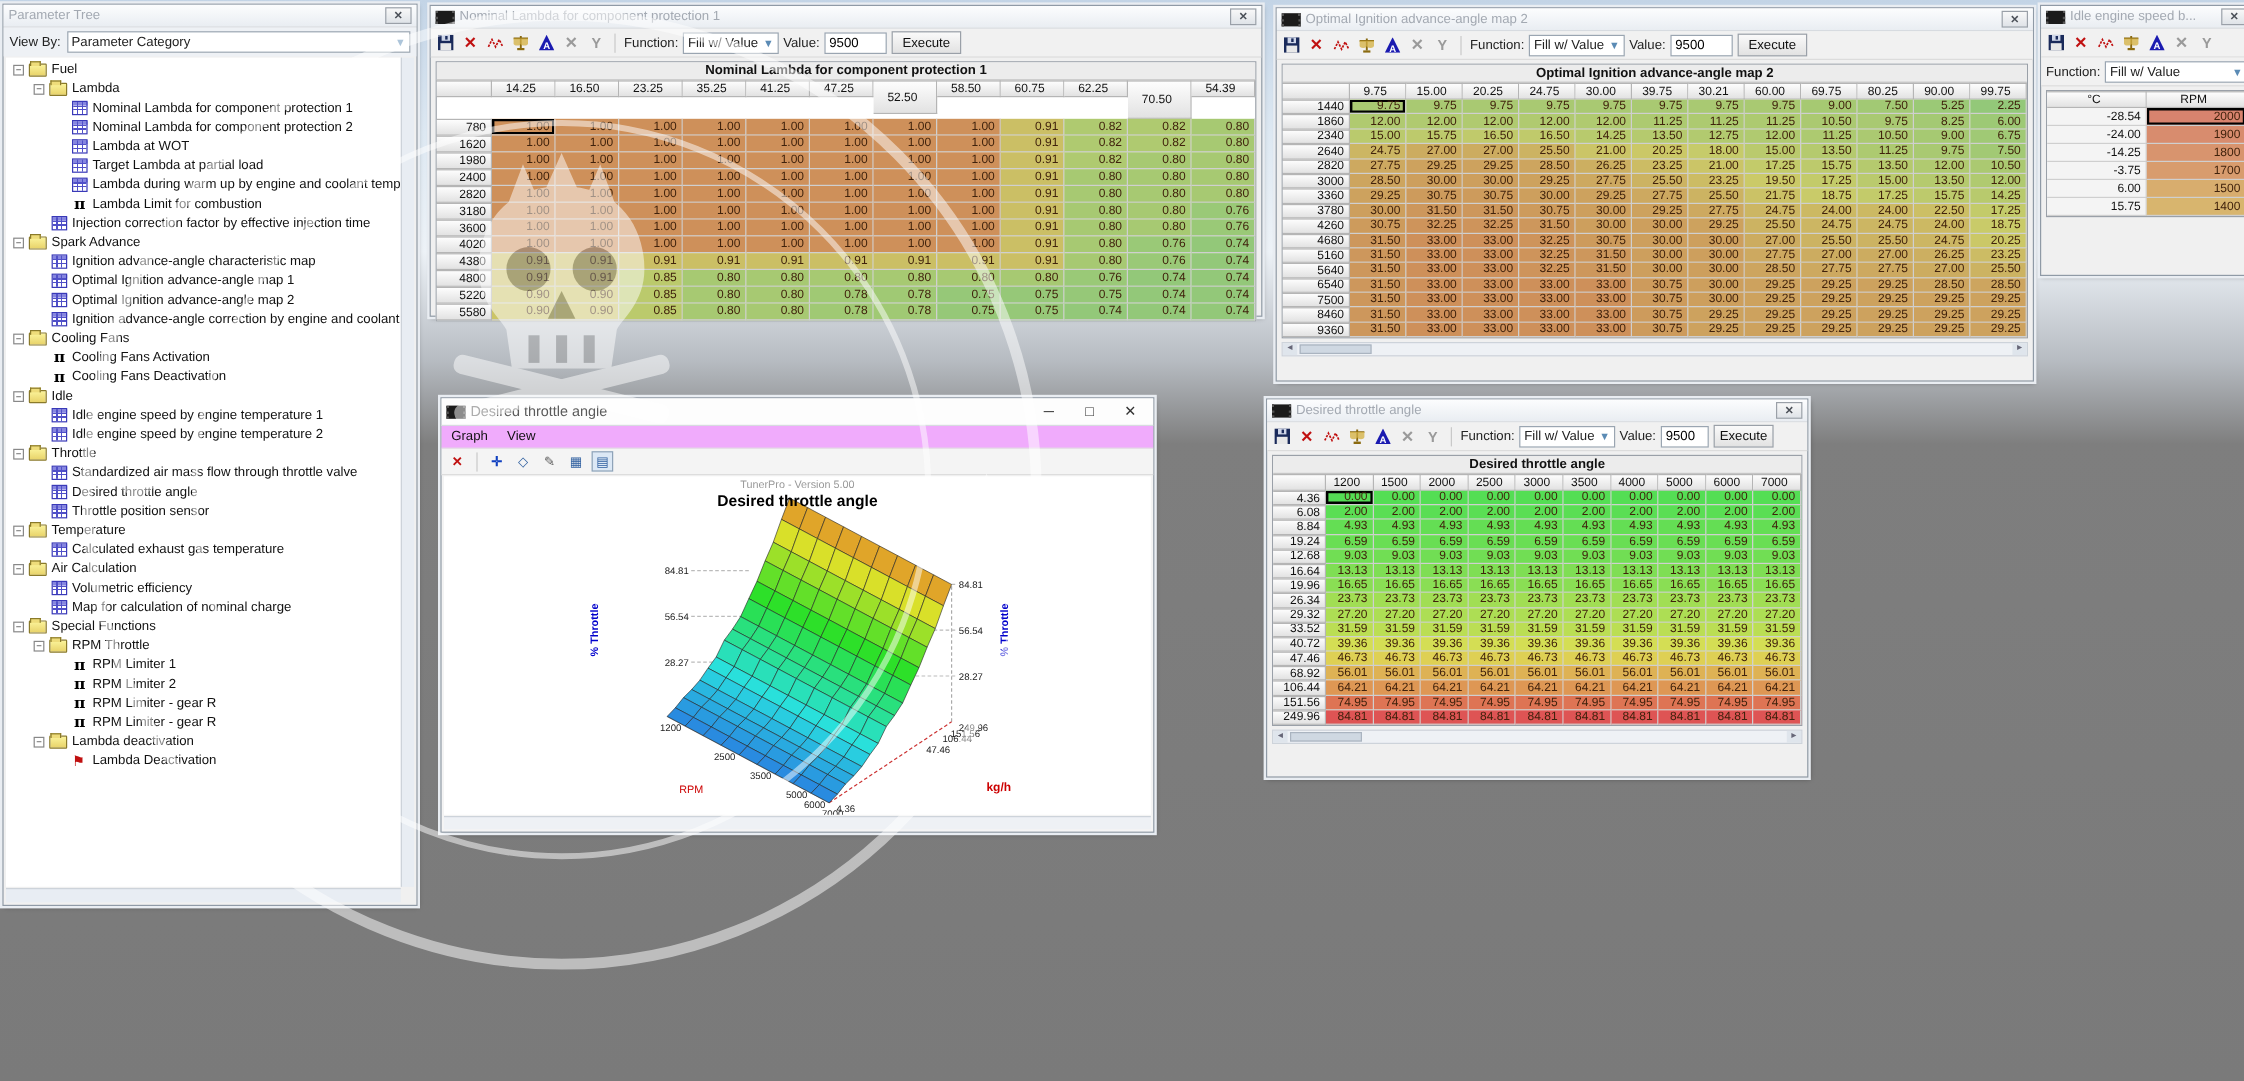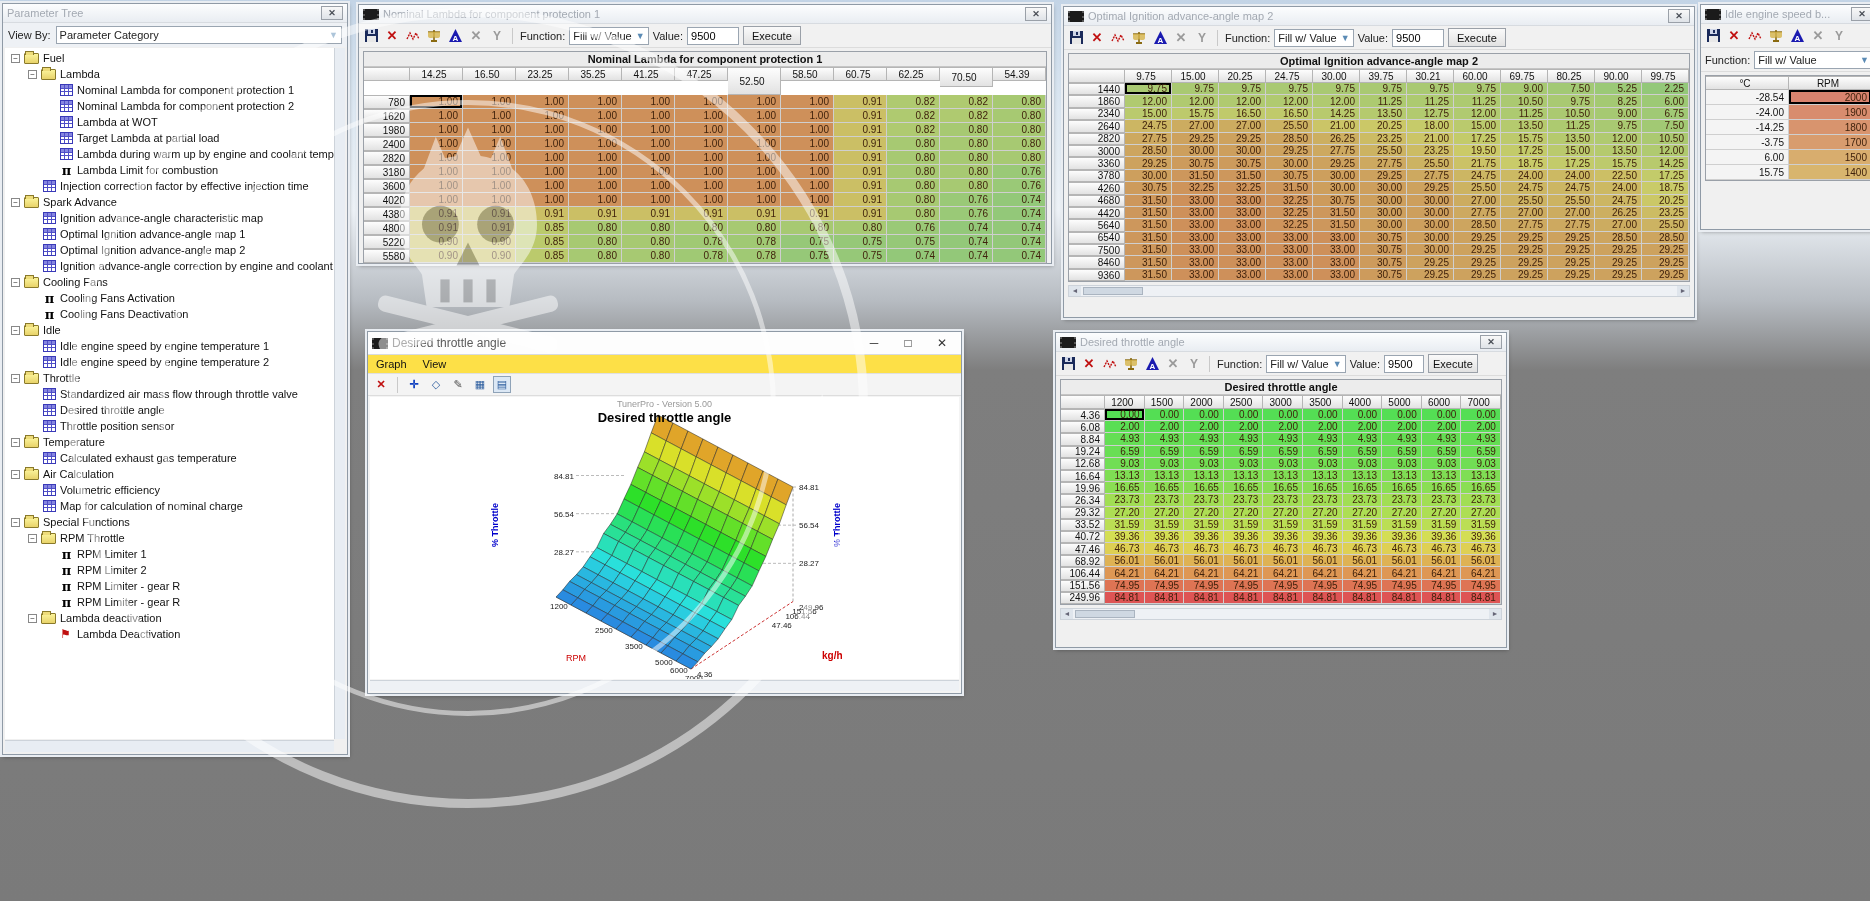--- a/index.html
+++ b/index.html
@@ -56,21 +56,21 @@
   .ico-folder::before { content:""; position:absolute; left:0; top:-3px; width:7px; height:3px; background:#eedc7a; border:1px solid #8a7a2a; border-bottom:none; }
   .ico-table { width:13px; height:12px; flex:none; border:1px solid #3939b8; background:
      linear-gradient(#8686e0,#8686e0) 0 0/13px 3px no-repeat, #fff; position:relative; }
   .ico-table::before { content:""; position:absolute; inset:0;
      background:linear-gradient(90deg,transparent 3px,#5050c8 3px,#5050c8 4px,transparent 4px,transparent 7px,#5050c8 7px,#5050c8 8px,transparent 8px),
                 linear-gradient(0deg,transparent 3px,#5050c8 3px,#5050c8 4px,transparent 4px,transparent 6px,#5050c8 6px,#5050c8 7px,transparent 7px); }
   .ico-pi { font-size:13px; font-weight:bold; color:#000; width:13px; text-align:center; flex:none; font-family:"DejaVu Serif",serif; line-height:11px; }
   .ico-flag { font-size:12px; color:#c01010; width:13px; flex:none; line-height:11px; }
   
   #graph-win { left:367px; top:331px; width:595px; height:363px; background:#f4f4f4; }
-  .menubar { height:19px; display:flex; gap:16px; padding:0 8px; align-items:center; background:#fde047; border-bottom:1px solid #e0e0e0; }
+  .menubar { height:19px; display:flex; gap:16px; padding:0 8px; align-items:center; background:#f0abfc; border-bottom:1px solid #e0e0e0; }
   .menubar span { font-size:11px; color:#111; }
   .g-toolbar { height:22px; display:flex; align-items:center; gap:4px; padding:0 4px; background:#f4f4f4; border-bottom:1px solid #ddd; }
   .g-tool { width:18px; height:17px; display:flex; align-items:center; justify-content:center; font-size:11px; border:1px solid transparent; }
   .g-tool.pressed { border:1px solid #8fa3b8; background:#dce8f5; }
   .plot { position:absolute; left:2px; right:2px; top:65px; bottom:14px; background:#fff; overflow:hidden; }
   .plot .version { position:absolute; top:2px; width:100%; text-align:center; font-size:9px; color:#999; }
   .plot .ptitle { position:absolute; top:13px; width:100%; text-align:center; font-size:13px; font-weight:bold; color:#000; }
   .statusbar { position:absolute; left:2px; right:2px; bottom:2px; height:11px; background:#eef1f5; border-top:1px solid #cdd3da; }
   
   #watermark { position:absolute; left:68px; top:8px; width:800px; height:800px; z-index:50; pointer-events:none; opacity:.5; }
@@ -350,21 +350,21 @@
         <div class="g-head" style="flex: 1 1 0%; height: 14px; justify-content: center;">14.25</div>
         <div class="g-head" style="flex: 1 1 0%; height: 14px; justify-content: center;">16.50</div>
         <div class="g-head" style="flex: 1 1 0%; height: 14px; justify-content: center;">23.25</div>
         <div class="g-head" style="flex: 1 1 0%; height: 14px; justify-content: center;">35.25</div>
         <div class="g-head" style="flex: 1 1 0%; height: 14px; justify-content: center;">41.25</div>
         <div class="g-head" style="flex: 1 1 0%; height: 14px; justify-content: center;">47.25</div>
         <div class="g-head" style="flex: 1 1 0%; height: 28px; justify-content: center;">52.50</div>
         <div class="g-head" style="flex: 1 1 0%; height: 14px; justify-content: center;">58.50</div>
         <div class="g-head" style="flex: 1 1 0%; height: 14px; justify-content: center;">60.75</div>
         <div class="g-head" style="flex: 1 1 0%; height: 14px; justify-content: center;">62.25</div>
-        <div class="g-head" style="flex: 1 1 0%; height: 20px; justify-content: center;">70.50</div>
+        <div class="g-head" style="flex: 1 1 0%; height: 32px; justify-content: center;">70.50</div>
         <div class="g-head" style="flex: 1 1 0%; height: 14px; justify-content: center;">54.39</div>
       </div>
       <div class="g-row">
         <div class="g-rowhead" style="width: 46px; height: 14px; flex: 0 0 auto;">780</div>
         <div class="g-cell sel" style="flex: 1 1 0%; height: 14px; background: rgb(206, 144, 90);">1.00</div>
         <div class="g-cell" style="flex: 1 1 0%; height: 14px; background: rgb(206, 144, 90);">1.00</div>
         <div class="g-cell" style="flex: 1 1 0%; height: 14px; background: rgb(206, 144, 90);">1.00</div>
         <div class="g-cell" style="flex: 1 1 0%; height: 14px; background: rgb(206, 144, 90);">1.00</div>
         <div class="g-cell" style="flex: 1 1 0%; height: 14px; background: rgb(206, 144, 90);">1.00</div>
         <div class="g-cell" style="flex: 1 1 0%; height: 14px; background: rgb(206, 144, 90);">1.00</div>
@@ -760,21 +760,21 @@
         <div class="g-cell" style="flex: 1 1 0%; height: 12.4px; background: rgb(205, 155, 92);">30.75</div>
         <div class="g-cell" style="flex: 1 1 0%; height: 12.4px; background: rgb(205, 159, 93);">30.00</div>
         <div class="g-cell" style="flex: 1 1 0%; height: 12.4px; background: rgb(205, 159, 93);">30.00</div>
         <div class="g-cell" style="flex: 1 1 0%; height: 12.4px; background: rgb(204, 172, 96);">27.00</div>
         <div class="g-cell" style="flex: 1 1 0%; height: 12.4px; background: rgb(204, 179, 98);">25.50</div>
         <div class="g-cell" style="flex: 1 1 0%; height: 12.4px; background: rgb(204, 179, 98);">25.50</div>
         <div class="g-cell" style="flex: 1 1 0%; height: 12.4px; background: rgb(204, 182, 99);">24.75</div>
         <div class="g-cell" style="flex: 1 1 0%; height: 12.4px; background: rgb(203, 200, 103);">20.25</div>
       </div>
       <div class="g-row">
-        <div class="g-rowhead" style="width: 56px; height: 12.4px; flex: 0 0 auto;">4420</div>
+        <div class="g-rowhead" style="width: 56px; height: 12.4px; flex: 0 0 auto;">5160</div>
         <div class="g-cell" style="flex: 1 1 0%; height: 12.4px; background: rgb(205, 151, 92);">31.50</div>
         <div class="g-cell" style="flex: 1 1 0%; height: 12.4px; background: rgb(206, 144, 90);">33.00</div>
         <div class="g-cell" style="flex: 1 1 0%; height: 12.4px; background: rgb(206, 144, 90);">33.00</div>
         <div class="g-cell" style="flex: 1 1 0%; height: 12.4px; background: rgb(206, 148, 91);">32.25</div>
         <div class="g-cell" style="flex: 1 1 0%; height: 12.4px; background: rgb(205, 151, 92);">31.50</div>
         <div class="g-cell" style="flex: 1 1 0%; height: 12.4px; background: rgb(205, 159, 93);">30.00</div>
         <div class="g-cell" style="flex: 1 1 0%; height: 12.4px; background: rgb(205, 159, 93);">30.00</div>
         <div class="g-cell" style="flex: 1 1 0%; height: 12.4px; background: rgb(205, 169, 96);">27.75</div>
         <div class="g-cell" style="flex: 1 1 0%; height: 12.4px; background: rgb(204, 172, 96);">27.00</div>
         <div class="g-cell" style="flex: 1 1 0%; height: 12.4px; background: rgb(204, 172, 96);">27.00</div>

